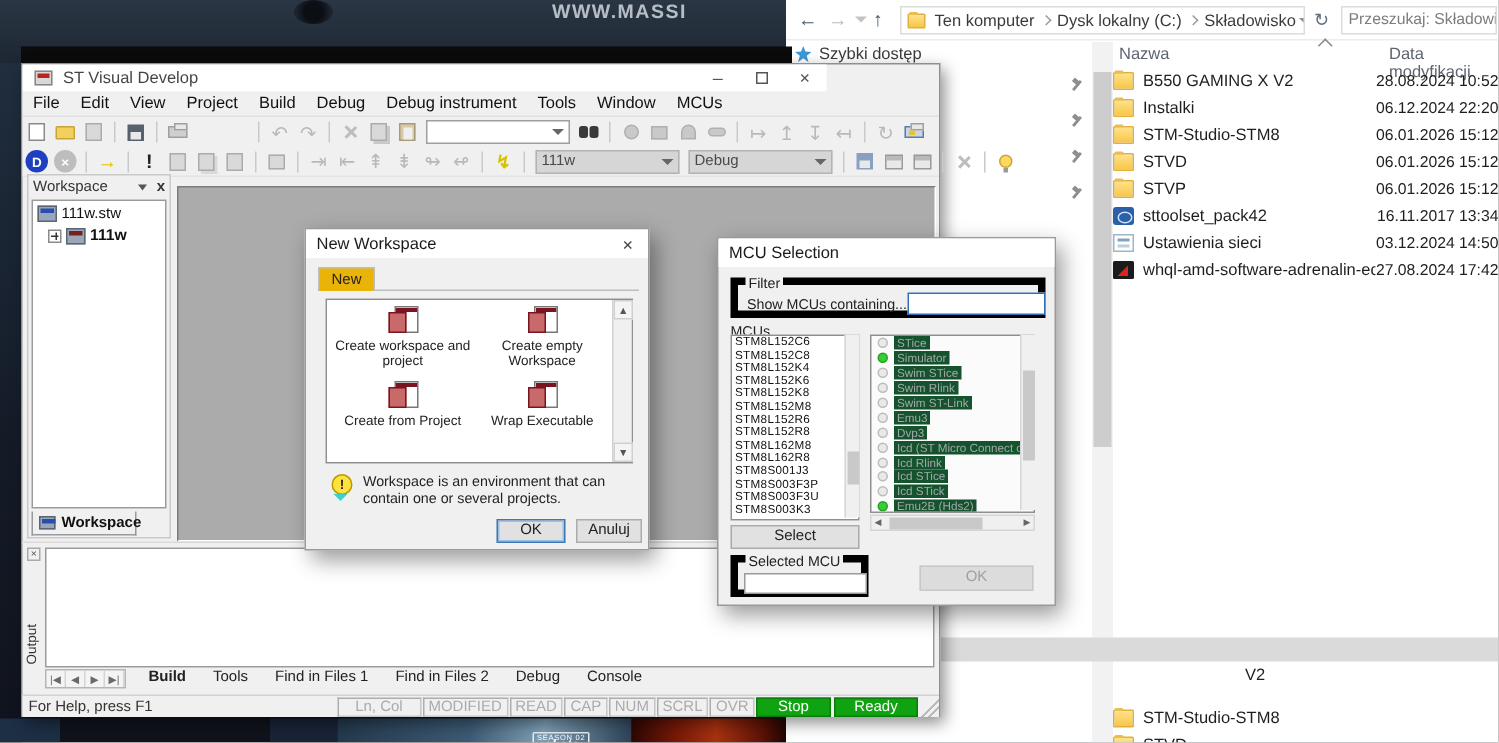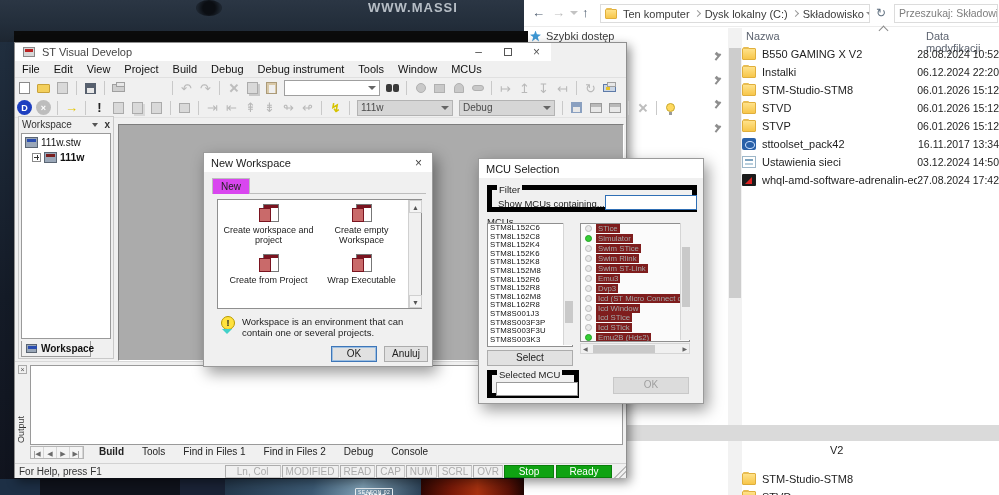--- a/index.html
+++ b/index.html
@@ -195,21 +195,21 @@
     linear-gradient(135deg,transparent 50%,#bbb 50%,#bbb 58%,transparent 58%,transparent 70%,#bbb 70%,#bbb 78%,transparent 78%); }
 
   
   .dlg { background:#f0f0f0; border:1px solid #9a9a9a; box-shadow:4px 6px 14px rgba(0,0,0,.4); }
   .dlg-title { height:19px; background:#fff; display:flex; align-items:center; padding:0 7px;
     font-size:11px; color:#1a1a1a; }
   .dlg-title .sp { flex:1; }
   .dlg-close { font-size:12px; color:#444; padding:0 3px; }
 
   .nw { left:203px; top:152px; width:230px; height:215px; }
-  .nw-tab { position:absolute; left:8px; top:25px; width:38px; height:16px; background:#d946ef;
+  .nw-tab { position:absolute; left:8px; top:25px; width:38px; height:16px; background:#eab308;
     border:1px solid #bdbdbd; border-bottom:none; font-size:10px; color:#222;
     display:flex; align-items:center; justify-content:center; z-index:2; }
   .nw-page-line { position:absolute; left:8px; top:40px; width:214px; height:1px; background:#bdbdbd; }
   .nw-list { position:absolute; left:13px; top:46px; width:205px; height:110px; background:#fff; border:1px solid #8f8f8f; }
   .nw-scroll { position:absolute; right:0; top:0; width:13px; height:108px; background:#f0f0f0; border-left:1px solid #d0d0d0; }
   .nw-scroll .sa { position:absolute; left:0; width:13px; height:13px; font-size:7px; color:#555;
     text-align:center; line-height:13px; border:1px solid #d0d0d0; background:#f4f4f4; }
   .nw-scroll .sa.dn { bottom:0; }
   .nw-grid { position:absolute; left:4px; top:4px; width:186px; display:grid;
     grid-template-columns:1fr 1fr; row-gap:8px; }
@@ -247,21 +247,21 @@
     border:1px solid #8f8f8f; overflow:hidden; font-size:7.8px; color:#111; }
   .mcu-list .mrow { height:8.6px; line-height:8.6px; padding-left:2px; white-space:nowrap; letter-spacing:.2px; }
   .mcu-vscroll { position:absolute; right:0; top:0; width:10px; height:122px; background:#f0f0f0; border-left:1px solid #d5d5d5; }
   .mcu-vthumb { position:absolute; left:1px; top:78px; width:8px; height:22px; background:#c9c9c9; }
   .mcu-select { left:8px; top:191px; width:86px; }
   .tgt-list { position:absolute; left:101px; top:64px; width:110px; height:119px; background:#fbfbfb;
     border:1px solid #8f8f8f; overflow:hidden; }
   .trow { display:flex; align-items:center; gap:4px; height:9.9px; padding-left:4px; }
   .dot { width:7px; height:7px; border-radius:50%; background:#e9e9e9; border:1px solid #bcbcbc; flex:0 0 auto; }
   .trow.on .dot { background:#35cf35; border-color:#23a023; }
-  .trow .tname { font-size:7.8px; color:#a2a8a8; background:#7f1d1d; padding:0 2px; white-space:nowrap; }
+  .trow .tname { font-size:7.8px; color:#a2a8a8; background:#14532d; padding:0 2px; white-space:nowrap; }
   .tgt-vscroll { position:absolute; right:0; top:0; width:10px; height:117px; background:#f0f0f0; border-left:1px solid #d5d5d5; }
   .tgt-vthumb { position:absolute; left:1px; top:24px; width:8px; height:60px; background:#c9c9c9; }
   .tgt-hscroll { position:absolute; left:101px; top:184px; width:110px; height:11px; background:#f0f0f0;
     border:1px solid #d5d5d5; }
   .tgt-hthumb { position:absolute; left:12px; top:1px; width:62px; height:8px; background:#c9c9c9; }
   .hs-ar { position:absolute; top:1px; font-size:6px; color:#666; line-height:9px; }
   .hs-l { left:2px; } .hs-r { right:2px; }
   .mcu-selgrp { left:8px; top:211px; width:92px; height:28px; }
   .mcu-selinput { position:absolute; left:4px; top:7px; width:82px; height:14px; background:#fff; border:1px solid #9a9a9a; }
   .mcu-ok { left:134px; top:218px; width:76px; height:17px; }
@@ -751,21 +751,21 @@
           <span class="tname">Dvp3</span>
         </div>
 
         <div class="trow">
           <span class="dot"></span>
           <span class="tname">Icd (ST Micro Connect or DV</span>
         </div>
 
         <div class="trow">
           <span class="dot"></span>
-          <span class="tname">Icd Window</span>
+          <span class="tname">Icd Rlink</span>
         </div>
 
         <div class="trow">
           <span class="dot"></span>
           <span class="tname">Icd STice</span>
         </div>
 
         <div class="trow">
           <span class="dot"></span>
           <span class="tname">Icd STick</span>

